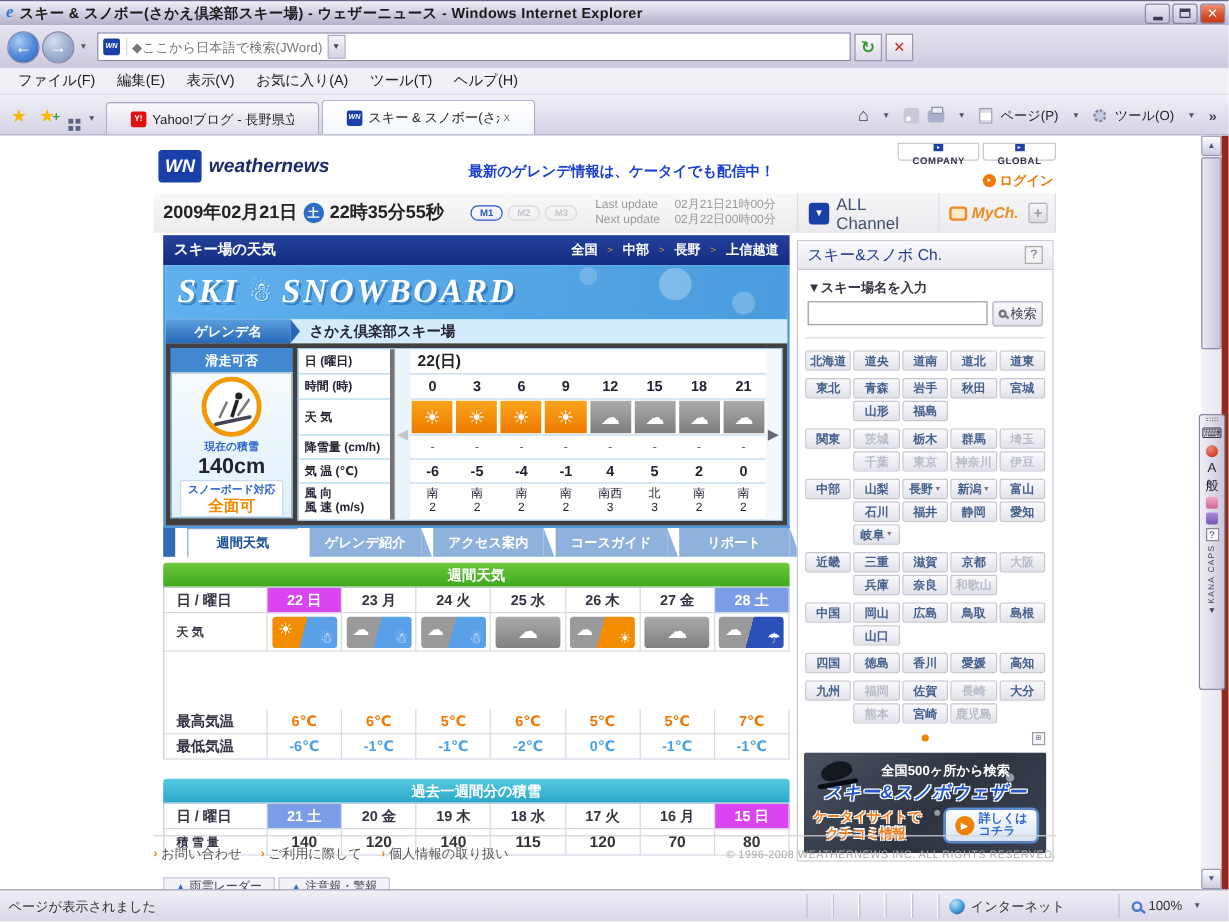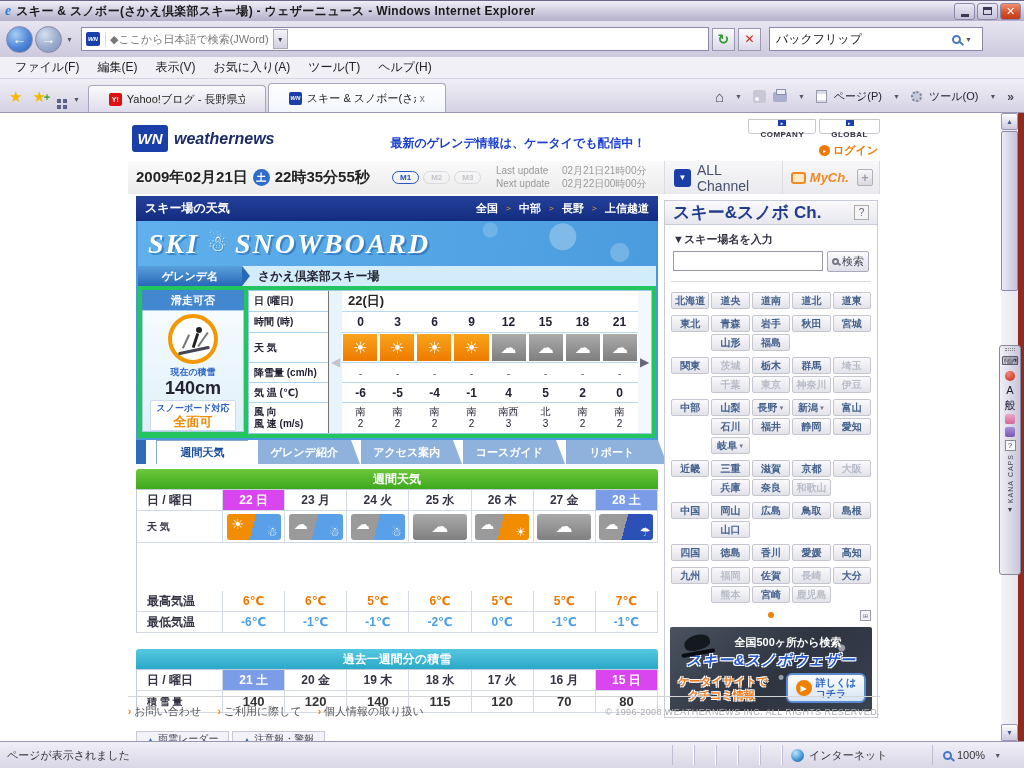--- a/index.html
+++ b/index.html
@@ -145,39 +145,39 @@
   .bannertxt { font:italic bold 28px "Liberation Serif",serif; color:#fff; letter-spacing:2px;
     text-shadow:2px 2px 0 rgba(20,80,150,.45); }
   .snowman { font-size:22px; color:#fff; margin:0 8px; text-shadow:1px 1px 0 rgba(20,80,150,.4); }
   .gelande { display:flex; height:20px; }
   .glabel { width:104px; background:linear-gradient(#5AA0DC,#2868B8); color:#fff; font-size:11px; font-weight:bold;
     display:flex; align-items:center; justify-content:center; position:relative; }
   .glabel::after { content:''; position:absolute; right:-8px; top:0; border-top:10px solid transparent;
     border-bottom:10px solid transparent; border-left:8px solid #2868B8; z-index:2; }
   .gname { flex:1; background:#D2ECFB; display:flex; align-items:center; padding-left:16px;
     font-size:12px; color:#223; font-weight:bold; }
-  .hpanel { background:#22c55e; padding:4px; display:flex; }
+  .hpanel { background:#404040; padding:4px; display:flex; }
   .scard { width:102px; flex:none; }
   .sk-hd { height:20px; background:#4287D0; color:#fff; font-size:11px; font-weight:bold;
     display:flex; align-items:center; justify-content:center; }
   .sk-bd { height:122px; border:1px solid #AACCE8; background:linear-gradient(#F6FBFE,#DFF0FA);
     display:flex; flex-direction:column; align-items:center; padding-top:3px; }
   .skring { width:50px; height:50px; border-radius:50%; border:4px solid #F39800; background:#fff; position:relative; }
   .sk1 { position:absolute; left:24px; top:9px; width:6px; height:6px; border-radius:50%; background:#222; }
   .sk2 { position:absolute; left:22px; top:15px; width:3px; height:15px; background:#222; transform:rotate(18deg); }
   .sk3 { position:absolute; left:30px; top:13px; width:2px; height:17px; background:#777; transform:rotate(35deg); }
   .sk5 { position:absolute; left:13px; top:16px; width:2px; height:15px; background:#777; transform:rotate(25deg); }
   .sk4 { position:absolute; left:6px; bottom:8px; width:32px; height:3px; background:#445; border-radius:2px; transform:rotate(-12deg); }
   .snowlbl { font-size:9px; color:#2E64C8; font-weight:bold; margin-top:2px; }
   .snowval { font-size:18px; font-weight:bold; color:#223; line-height:19px; }
   .boardbox { margin-top:2px; background:#fff; border:1px solid #C8DCEA; border-radius:2px; padding:1px 6px; text-align:center; }
   .boardlbl { font-size:9px; color:#2E64C8; font-weight:bold; }
   .boardval { font-size:13px; color:#F08A00; font-weight:bold; line-height:14px; }
   .htable { flex:1; margin-left:4px; background:#fff; border:1px solid #9CC8E8; display:flex; }
-  .lblcol { width:80px; flex:none; border-right:1px solid #737373; }
+  .lblcol { width:80px; flex:none; border-right:4px solid #737373; }
   .lcell { border-bottom:1px solid #AFD2EC; display:flex; align-items:center; padding-left:5px;
     font-size:10px; font-weight:bold; color:#223; }
   .lcell.two { flex-direction:column; align-items:flex-start; justify-content:center; line-height:12px; }
   .lcell:last-child { border-bottom:none; }
   .scrL { width:13px; flex:none; background:#E8F3FA; color:#C2C6CC; display:flex; align-items:center; justify-content:center; font-size:12px; }
   .scrR { width:13px; flex:none; background:#F2F8FC; color:#667; display:flex; align-items:center; justify-content:center; font-size:12px; }
   .datacols { flex:1; }
   .hrow { display:flex; border-bottom:1px solid #BBD8EC; }
   .hrow:last-child { border-bottom:none; }
   .h21 { height:21px; } .h30 { height:30px; } .h20 { height:20px; }
@@ -230,21 +230,21 @@
     color:#fff; font-size:12px; font-weight:bold; display:flex; align-items:center; justify-content:center; }
   .bbtns { display:flex; gap:3px; margin-top:18px; }
   .bbtn { height:16px; display:flex; align-items:center; gap:4px; padding:0 10px;
     background:#F2F2F8; border:1px solid #C8C8D4; font-size:10px; color:#445; }
   .btri { color:#2E6CC8; font-size:7px; }
 
   
   .sidebar { position:absolute; left:536px; top:87px; width:214px; border:1px solid #C8CCD8; background:#fff; }
   .sb-head { height:24px; background:linear-gradient(#FAFAFC,#E6E6EE); border-bottom:1px solid #C8CCD8;
     display:flex; align-items:center; padding:0 8px; }
-  .sb-title { font-size:17px; font-weight:bold; color:#223C8C; }
+  .sb-title { font-size:13px; font-weight:normal; color:#223C8C; }
   .helpbtn { margin-left:auto; width:15px; height:15px; border:1px solid #AAA; background:#F4F4F6; color:#667;
     font-size:10px; display:flex; align-items:center; justify-content:center; }
   .sb-search { padding:7px 8px 5px 8px; }
   .sb-slabel { font-size:11px; font-weight:bold; color:#334; margin-bottom:4px; }
   .srow { display:flex; gap:4px; }
   .sinput { flex:1; height:20px; border:1px solid #99A; background:#fff; font-size:11px; padding:0 3px;
     font-family:inherit; }
   .sbtn { width:54px; height:21px; background:linear-gradient(#FCFCFE,#E0E0EA); border:1px solid #AAB; border-radius:2px;
     display:flex; align-items:center; justify-content:center; gap:3px; font-size:11px; color:#445; }
   .magg { position:relative; width:7px; height:7px; border:2px solid #778; border-radius:50%; }
@@ -353,25 +353,20 @@
     <span class="navcirc back">←</span>
     <span class="navcirc fwd">→</span>
     <span class="ddsm">▼</span>
     <span class="urlbox">
       <span class="fav">WN</span>
       <span class="jword">◆ここから日本語で検索(JWord)</span>
       <span class="jwdd">▼</span>
     </span>
     <span class="sqbtn refr">↻</span>
     <span class="sqbtn stopb">✕</span>
-    <span class="searchbox">
-      <span class="stext">バックフリップ</span>
-      <span class="mag"></span>
-      <span class="ddsm">▼</span>
-    </span>
   </div>
 
   <div class="menubar" id="menu-items">
       <span class="mitem">ファイル(F)</span>
       <span class="mitem">編集(E)</span>
       <span class="mitem">表示(V)</span>
       <span class="mitem">お気に入り(A)</span>
       <span class="mitem">ツール(T)</span>
       <span class="mitem">ヘルプ(H)</span>
     </div>

